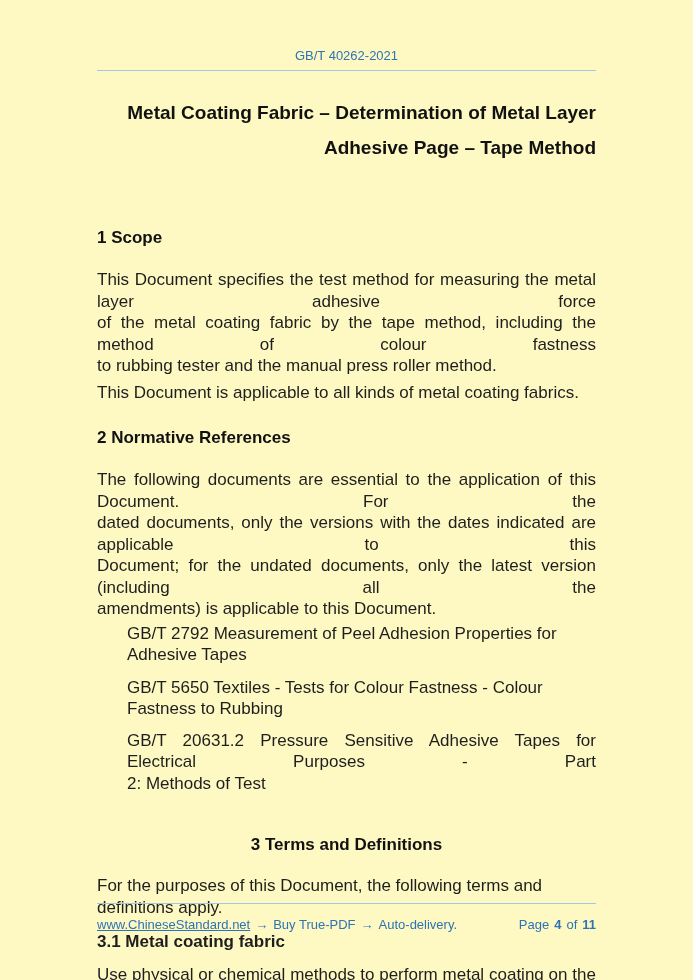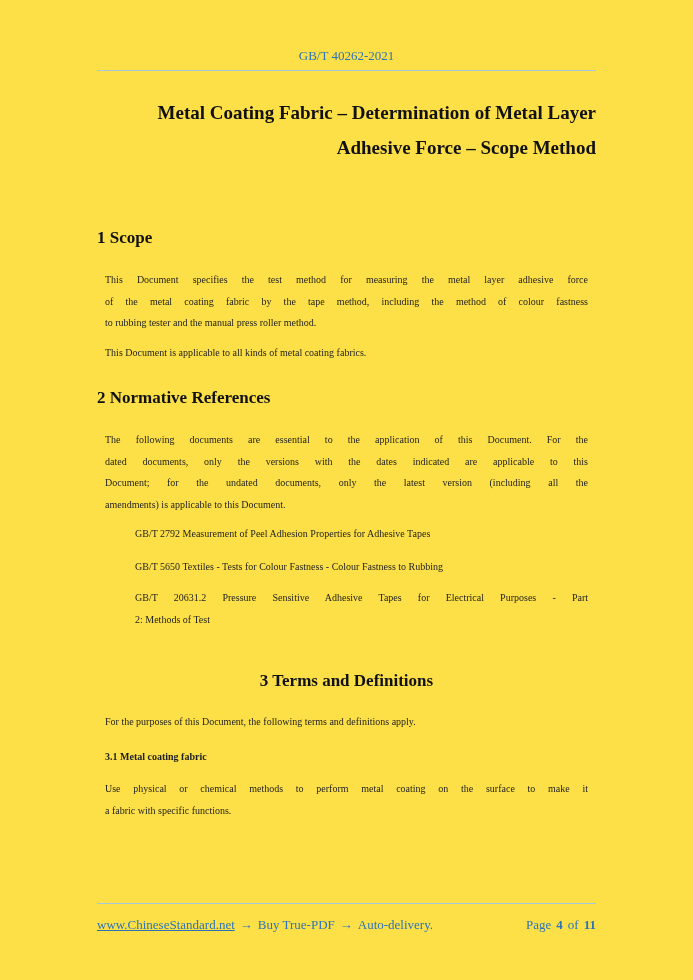--- a/index.html
+++ b/index.html
@@ -1,21 +1,21 @@
 <!DOCTYPE html>
 <html><head>
 <meta charset="utf-8">
 <style>
   html, body { margin: 0; padding: 0; background: #ffffff; }
   .page {
     position: relative;
     width: 693px;
     height: 980px;
-    background: #fde047;
-    font-family: Liberation Serif, serif;
+    background: #fef9c3;
+    font-family: Liberation Sans, sans-serif;
     color: #1e1e1e;
     overflow: hidden;
   }
   .content { position: absolute; left: 97px; top: 0; width: 499px; }
 
   .doc-number {
     margin-top: 48px;
     font-size: 13px;
     line-height: 16px;
     text-align: center;
@@ -38,21 +38,21 @@
     margin: 0;
     font-size: 17px;
     font-weight: 700;
     line-height: 22px;
     color: #111111;
   }
   .h-scope      { margin-top: 62px; }
   .h-normative  { margin-top: 24px; }
   .h-terms      { margin-top: 40px; text-align: center; }
 
-  .para { margin: 8px; font-size: 10px; line-height: 21.5px; }
+  .para { margin: 0; font-size: 17px; line-height: 21.5px; }
   .para div { min-height: 21.5px; }
   .jl { text-align: justify; text-align-last: justify; }
   .ll { text-align: left; }
 
   .mt-scope-p1 { margin-top: 20px; }
   .mt-scope-p2 { margin-top: 5px; }
   .mt-intro    { margin-top: 20px; }
   .ref         { padding-left: 30px; }
   .mt-ref1     { margin-top: 3px; }
   .mt-ref2     { margin-top: 11px; }
@@ -90,21 +90,21 @@
 <body>
 
 <div class="page">
   <div class="content">
 
     <div class="doc-number">GB/T 40262-2021</div>
     <div class="header-rule"></div>
 
     <h1 class="title">
       <div>Metal Coating Fabric – Determination of Metal Layer</div>
-      <div>Adhesive Force – Scope Method</div>
+      <div>Adhesive Page – Tape Method</div>
     </h1>
 
     <h2 class="sec-heading h-scope">1 Scope</h2>
 
     <div class="para mt-scope-p1">
       <div class="jl">This Document specifies the test method for measuring the metal layer adhesive force</div>
       <div class="jl">of the metal coating fabric by the tape method, including the method of colour fastness</div>
       <div class="ll">to rubbing tester and the manual press roller method.</div>
     </div>
 

